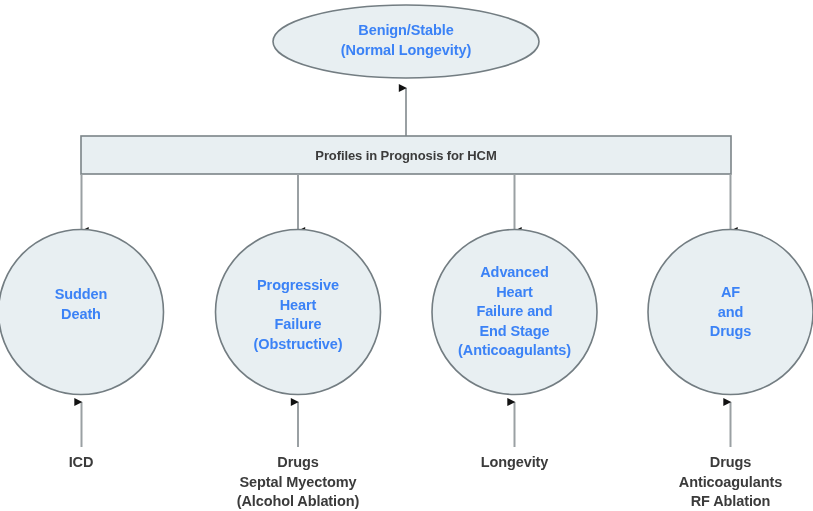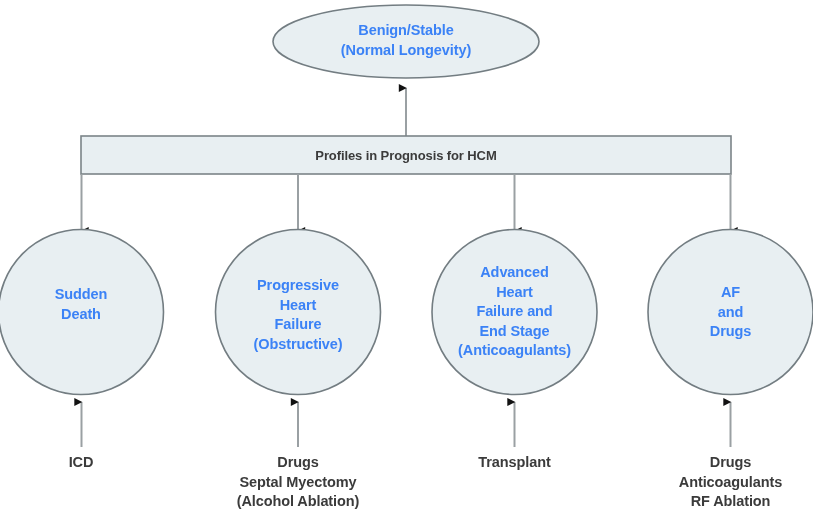--- a/index.html
+++ b/index.html
@@ -112,18 +112,18 @@
 End Stage
 (Anticoagulants)</div>
   <div class="node-text" style="left:730.5px; top:312px; width:156px;">AF
 and
 Drugs</div>
 
   <div class="caption-text" style="left:81px; top:453px; width:200px;">ICD</div>
   <div class="caption-text" style="left:298px; top:453px; width:220px;">Drugs
 Septal Myectomy
 (Alcohol Ablation)</div>
-  <div class="caption-text" style="left:514.5px; top:453px; width:200px;">Transplant</div>
+  <div class="caption-text" style="left:514.5px; top:453px; width:200px;">Longevity</div>
   <div class="caption-text" style="left:730.5px; top:453px; width:200px;">Drugs
 Anticoagulants
 RF Ablation</div>
 
 </div>
 
 </body></html>

